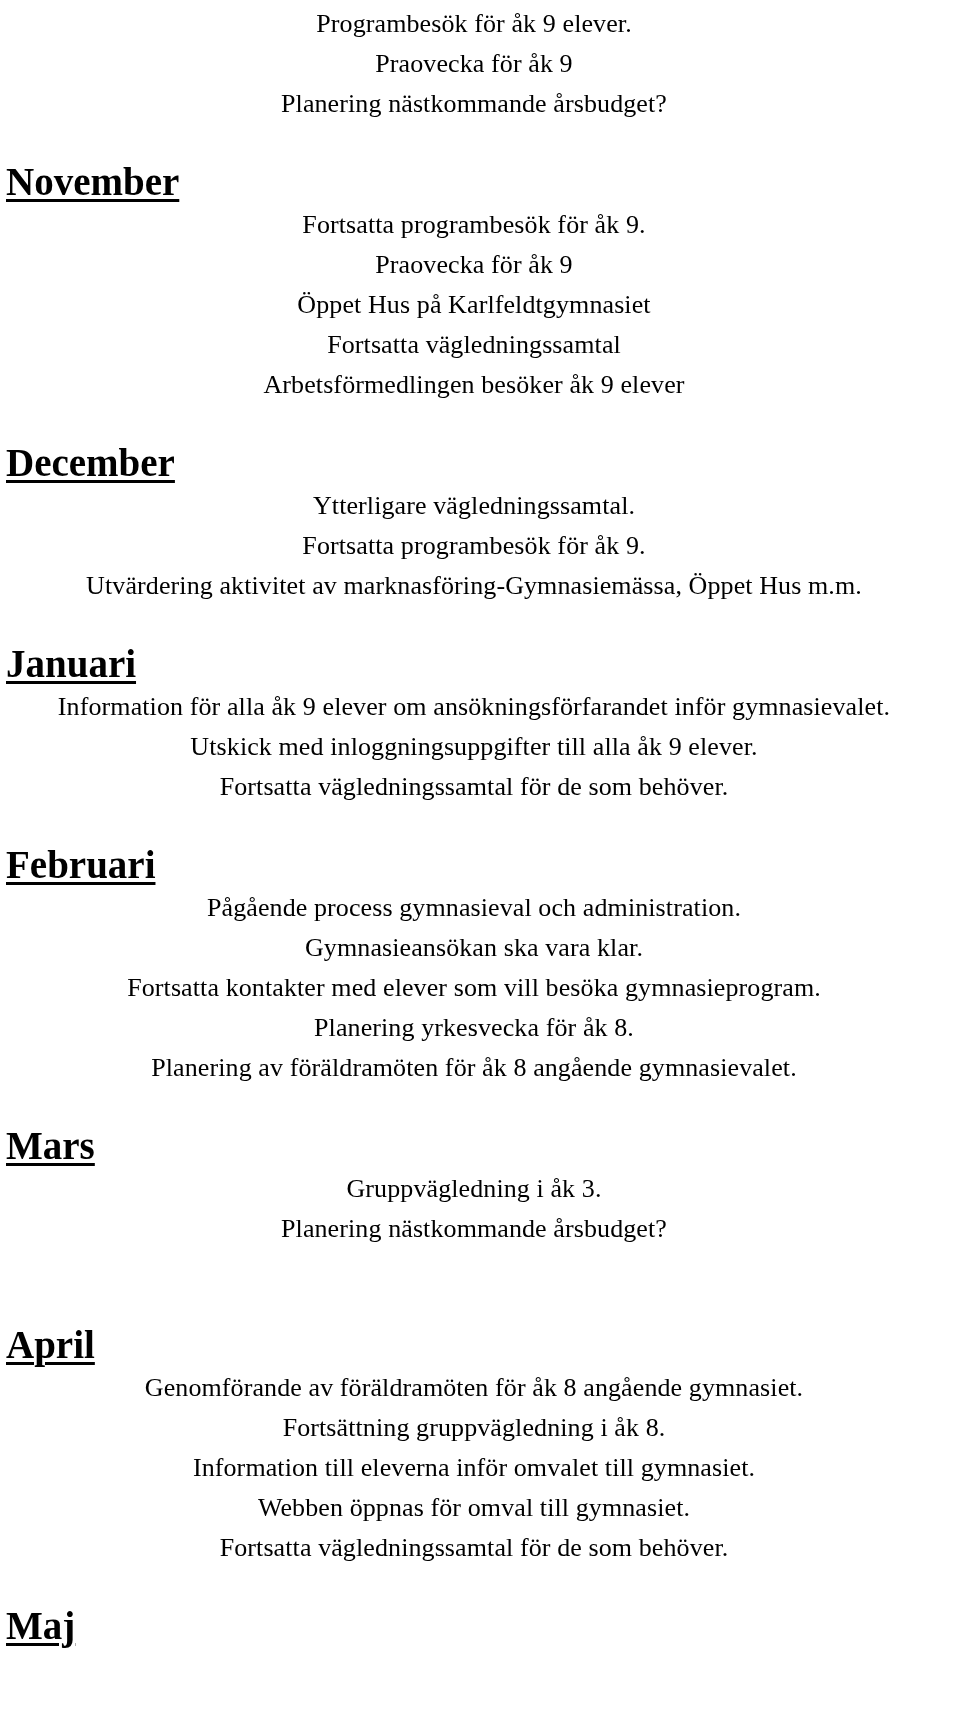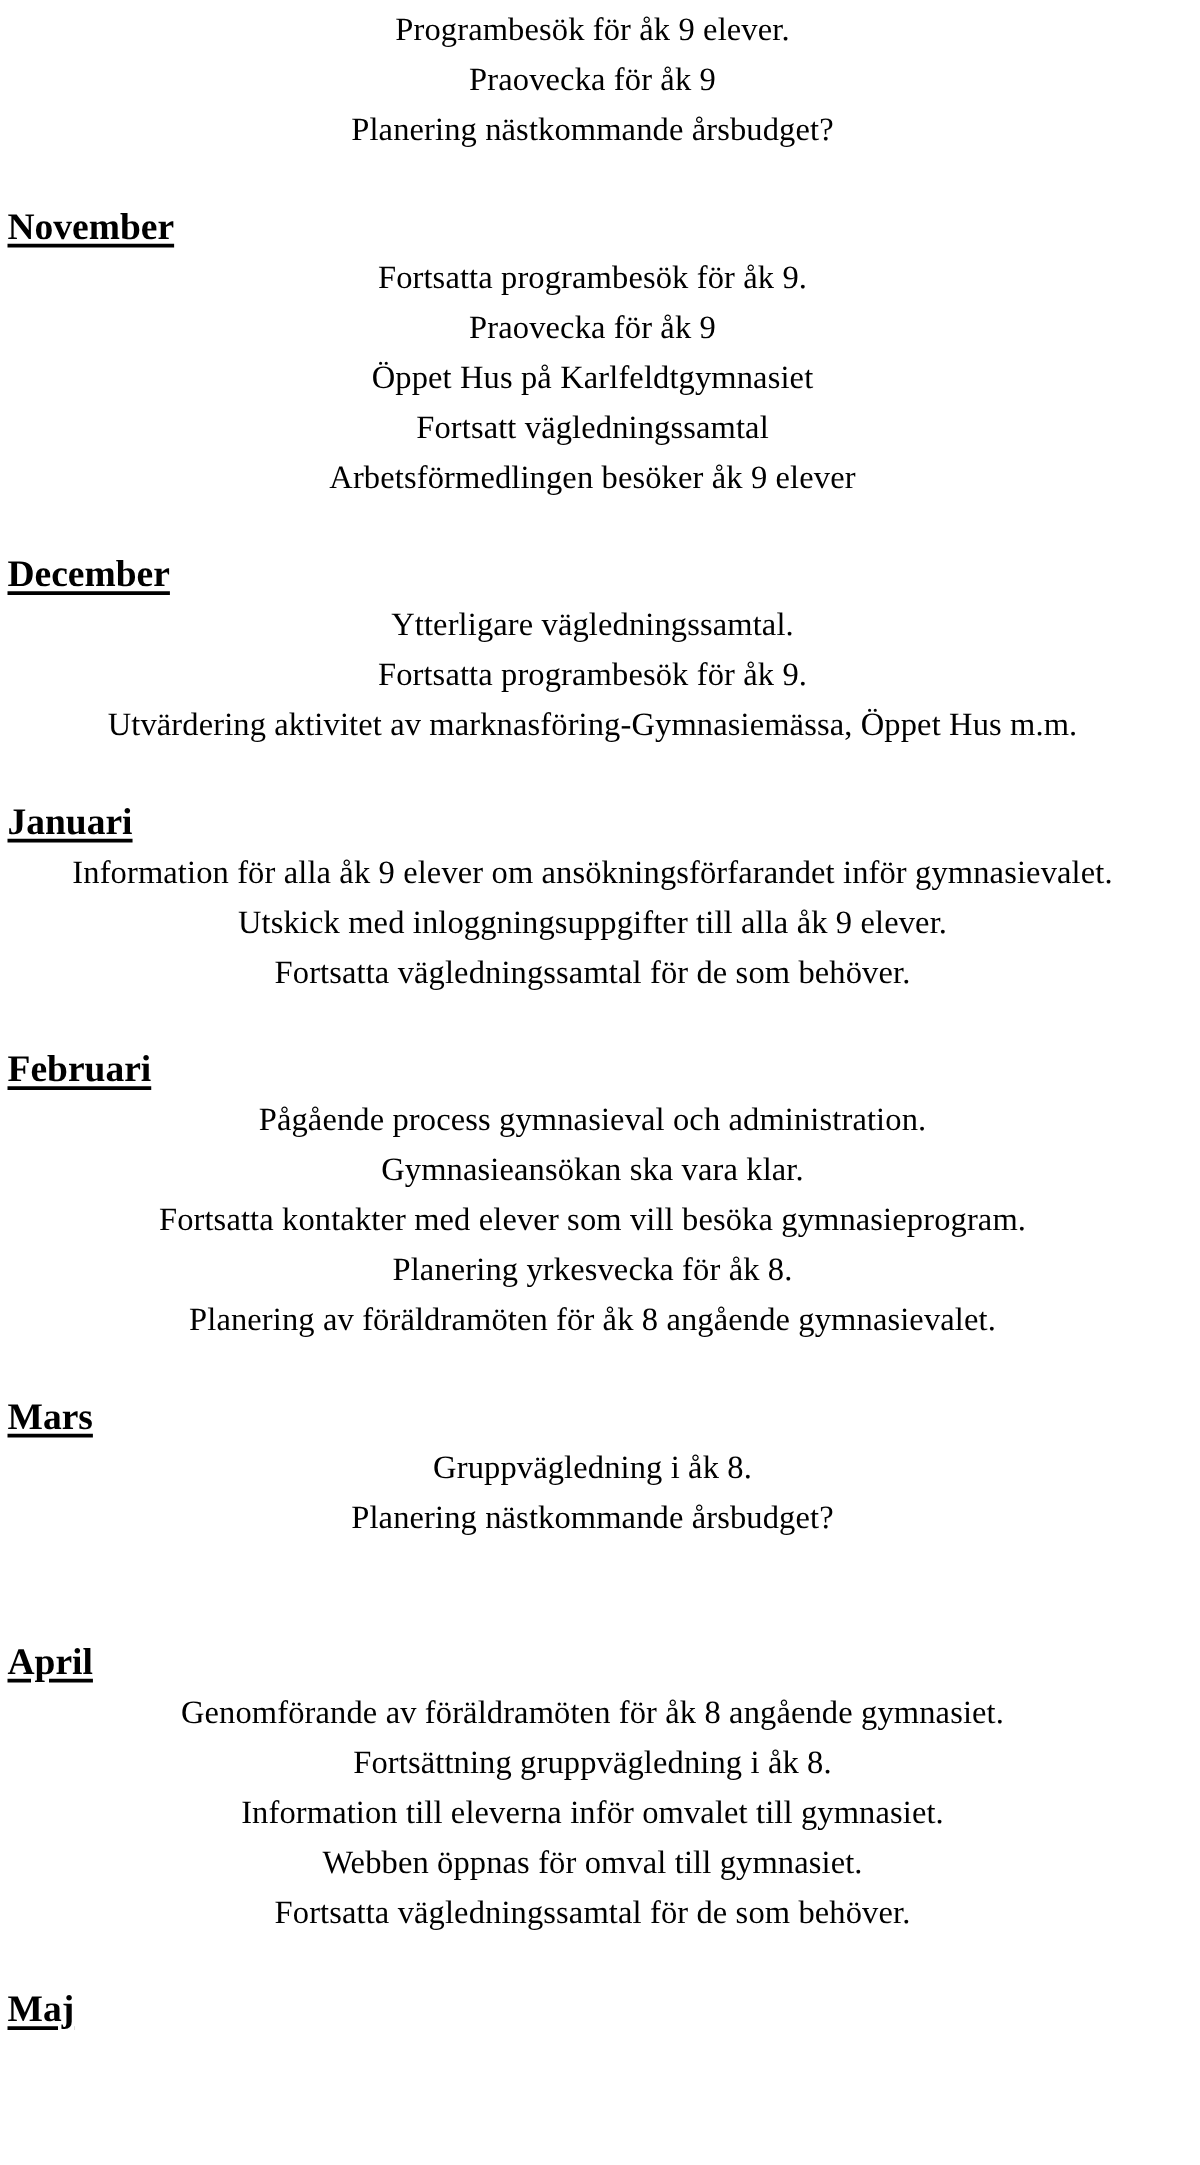--- a/index.html
+++ b/index.html
@@ -32,21 +32,21 @@
     font-size: 26px;
     line-height: 40px;
     letter-spacing: 0.1px;
     text-align: center;
   }
   .month-heading {
     font-weight: bold;
     text-decoration: underline;
     text-underline-offset: 4px;
     text-decoration-thickness: 3px;
-    font-size: 30px;
+    font-size: 39px;
     line-height: 40px;
     white-space: pre;
     display: inline-block;
   }
   .month-heading-row {
     line-height: 40px;
   }
   .spacer-1 { height: 38px; }
   .spacer-2 { height: 76px; }
   .section { margin: 0; padding: 0; }
@@ -61,21 +61,21 @@
         <div class="line">Praovecka för åk 9</div>
         <div class="line">Planering nästkommande årsbudget?</div>
       </div>
     <div id="sections-root">
         <div class="spacer-1"></div>
         <div class="section">
           <div class="month-heading-row"><span class="month-heading">November</span></div>
           <div class="line">Fortsatta programbesök för åk 9.</div>
           <div class="line">Praovecka för åk 9</div>
           <div class="line">Öppet Hus på Karlfeldtgymnasiet</div>
-          <div class="line">Fortsatt vägledningssamtal</div>
+          <div class="line">Fortsatta vägledningssamtal</div>
           <div class="line">Arbetsförmedlingen besöker åk 9 elever</div>
         </div>
         <div class="spacer-1"></div>
         <div class="section">
           <div class="month-heading-row"><span class="month-heading">December</span></div>
           <div class="line">Ytterligare vägledningssamtal.</div>
           <div class="line">Fortsatta programbesök för åk 9.</div>
           <div class="line">Utvärdering aktivitet av marknasföring-Gymnasiemässa, Öppet Hus m.m.</div>
         </div>
         <div class="spacer-1"></div>
@@ -90,21 +90,21 @@
           <div class="month-heading-row"><span class="month-heading">Februari</span></div>
           <div class="line">Pågående process gymnasieval och administration.</div>
           <div class="line">Gymnasieansökan ska vara klar.</div>
           <div class="line">Fortsatta kontakter med elever som vill besöka gymnasieprogram.</div>
           <div class="line">Planering yrkesvecka för åk 8.</div>
           <div class="line">Planering av föräldramöten för åk 8 angående gymnasievalet.</div>
         </div>
         <div class="spacer-1"></div>
         <div class="section">
           <div class="month-heading-row"><span class="month-heading">Mars</span></div>
-          <div class="line">Gruppvägledning i åk 8.</div>
+          <div class="line">Gruppvägledning i åk 3.</div>
           <div class="line">Planering nästkommande årsbudget?</div>
         </div>
         <div class="spacer-2"></div>
         <div class="section">
           <div class="month-heading-row"><span class="month-heading">April</span></div>
           <div class="line">Genomförande av föräldramöten för åk 8 angående gymnasiet.</div>
           <div class="line">Fortsättning gruppvägledning i åk 8.</div>
           <div class="line">Information till eleverna inför omvalet till gymnasiet.</div>
           <div class="line">Webben öppnas för omval till gymnasiet.</div>
           <div class="line">Fortsatta vägledningssamtal för de som behöver.</div>

